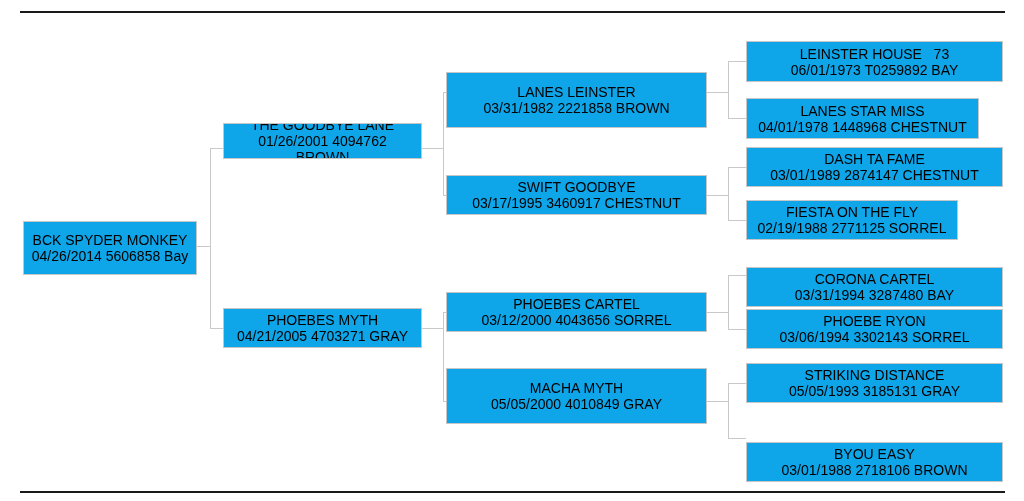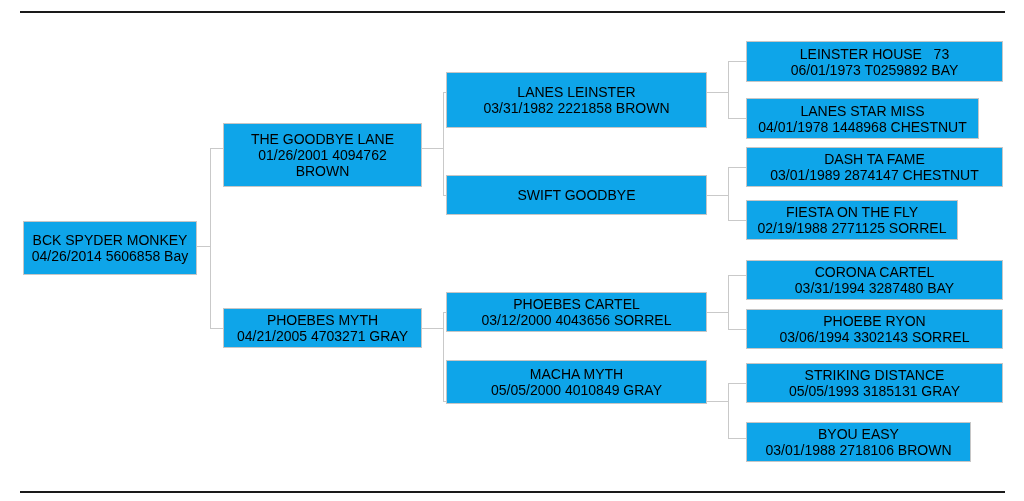--- a/index.html
+++ b/index.html
@@ -51,75 +51,76 @@
 <div class="canvas">
 
   <div class="rule" style="top:11px"></div>
   <div class="rule" style="top:491px"></div>
 
   <div class="node" style="left:23px;top:221px;width:174px;height:54px">
     <div>BCK SPYDER MONKEY</div>
     <div>04/26/2014 5606858 Bay</div>
   </div>
 
-  <div class="node" style="left:223px;top:123px;width:199px;height:64px">
+  <div class="node" style="left:223px;top:123px;width:199px;height:36px">
     <div>THE GOODBYE LANE</div>
     <div>01/26/2001 4094762</div>
     <div>BROWN</div>
   </div>
   <div class="node" style="left:223px;top:308px;width:199px;height:40px">
     <div>PHOEBES MYTH</div>
     <div>04/21/2005 4703271 GRAY</div>
   </div>
 
   <div class="node" style="left:446px;top:72px;width:261px;height:56px">
     <div>LANES LEINSTER</div>
     <div>03/31/1982 2221858 BROWN</div>
   </div>
   <div class="node" style="left:446px;top:175px;width:261px;height:40px">
     <div>SWIFT GOODBYE</div>
+    <div>03/17/1995 3460917 CHESTNUT</div>
   </div>
   <div class="node" style="left:446px;top:292px;width:261px;height:40px">
     <div>PHOEBES CARTEL</div>
     <div>03/12/2000 4043656 SORREL</div>
   </div>
-  <div class="node" style="left:446px;top:360px;width:261px;height:44px">
+  <div class="node" style="left:446px;top:368px;width:261px;height:56px">
     <div>MACHA MYTH</div>
     <div>05/05/2000 4010849 GRAY</div>
   </div>
 
   <div class="node" style="left:746px;top:41px;width:257px;height:41px">
     <div>LEINSTER HOUSE&nbsp;&nbsp;&nbsp;73</div>
     <div>06/01/1973 T0259892 BAY</div>
   </div>
   <div class="node" style="left:746px;top:98px;width:233px;height:41px">
     <div>LANES STAR MISS</div>
     <div>04/01/1978 1448968 CHESTNUT</div>
   </div>
   <div class="node" style="left:746px;top:147px;width:257px;height:40px">
     <div>DASH TA FAME</div>
     <div>03/01/1989 2874147 CHESTNUT</div>
   </div>
   <div class="node" style="left:746px;top:200px;width:212px;height:40px">
     <div>FIESTA ON THE FLY</div>
     <div>02/19/1988 2771125 SORREL</div>
   </div>
-  <div class="node" style="left:746px;top:260px;width:257px;height:40px">
+  <div class="node" style="left:746px;top:267px;width:257px;height:40px">
     <div>CORONA CARTEL</div>
     <div>03/31/1994 3287480 BAY</div>
   </div>
   <div class="node" style="left:746px;top:309px;width:257px;height:40px">
     <div>PHOEBE RYON</div>
     <div>03/06/1994 3302143 SORREL</div>
   </div>
   <div class="node" style="left:746px;top:363px;width:257px;height:40px">
     <div>STRIKING DISTANCE</div>
     <div>05/05/1993 3185131 GRAY</div>
   </div>
-  <div class="node" style="left:746px;top:422px;width:225px;height:40px">
+  <div class="node" style="left:746px;top:442px;width:257px;height:40px">
     <div>BYOU EASY</div>
     <div>03/01/1988 2718106 BROWN</div>
   </div>
 
   <div class="seg h" style="left:197px;top:246px;width:13px"></div>
   <div class="seg v" style="left:210px;top:148px;height:181px"></div>
   <div class="seg h" style="left:210px;top:148px;width:13px"></div>
   <div class="seg h" style="left:210px;top:328px;width:13px"></div>
 
   <div class="seg h" style="left:422px;top:148px;width:21px"></div>

